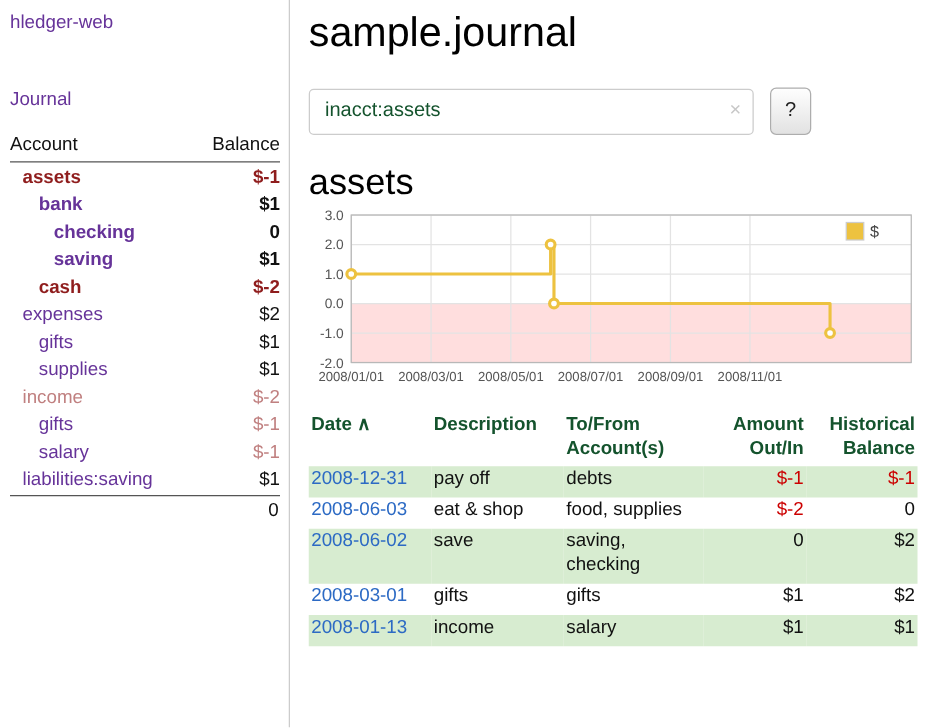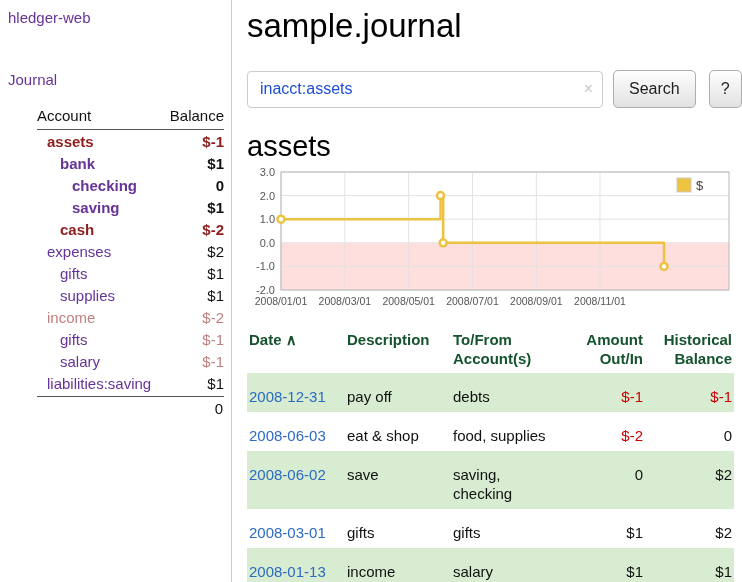--- a/index.html
+++ b/index.html
@@ -9,21 +9,21 @@
   }
   .app{display:flex;width:742px;height:582px;}
 
   
   .sidebar{
     width:232px;flex-shrink:0;box-sizing:border-box;
     border-right:1px solid #ccc;padding:9px 7px 0 8px;
   }
   .brand{color:#663399;font-size:15px;text-decoration:none;display:inline-block;cursor:pointer;}
   .journal-link{display:block;margin-top:44px;color:#663399;font-size:15px;text-decoration:none;cursor:pointer;}
-  .acct-table{margin-top:17px;margin-left:29px;}
+  .acct-table{margin-top:17px;}
   .acct-header{
     display:flex;justify-content:space-between;font-size:15px;color:#111;
     padding:2px 0 5px 0;border-bottom:1px solid #555;
   }
   .acct-row{display:flex;justify-content:space-between;align-items:center;height:22px;font-size:15px;}
   .acct-row a{text-decoration:none;cursor:pointer;}
   .ind-1{padding-left:10px;}
   .ind-2{padding-left:23px;}
   .ind-3{padding-left:35px;}
   .bold{font-weight:bold;}
@@ -32,21 +32,21 @@
   .c-soft{color:#c08080;}
   .c-normal{color:#111;}
   .acct-total{border-top:1px solid #555;text-align:right;font-size:15px;padding:3px 1px 0 0;margin-top:2px;}
 
   
   .main{flex:1;box-sizing:border-box;padding:0 8px 0 15px;}
   h1.page-title{font-size:33px;font-weight:400;margin:7px 0 0 0;color:#000;}
   .search-row{margin-top:25px;display:flex;align-items:center;}
   .search-box{position:relative;width:356px;}
   .search-input{
-    width:100%;box-sizing:border-box;height:37px;font-size:16px;color:#1d4ed8;
+    width:100%;box-sizing:border-box;height:37px;font-size:16px;color:#14532d;
     padding:6px 28px 6px 12px;border:1px solid #ccc;border-radius:4px;
     font-family:"Liberation Sans", sans-serif;outline:none;
   }
   .clear-icon{position:absolute;right:10px;top:8px;color:#c7c7c7;font-size:16px;cursor:pointer;line-height:20px;}
   .btn{
     margin-left:10px;height:38px;padding:0 15px;font-size:16px;color:#222;
     font-family:"Liberation Sans", sans-serif;
     background:linear-gradient(#fefefe,#e2e2e2);
     border:1px solid #adadad;border-radius:5px;cursor:pointer;
   }
@@ -55,21 +55,21 @@
   .chart-label{font-weight:bold;font-size:15px;margin-top:21px;color:#000;}
   #chart{display:block;margin-top:3px;font-family:"Liberation Sans", sans-serif;}
 
   
   table.register{border-collapse:collapse;table-layout:fixed;width:487px;margin-top:10px;font-size:15px;}
   .register th{
     text-align:left;vertical-align:top;font-weight:bold;font-size:15px;line-height:19px;
     padding:4px 6px 5px 2px;color:#14532d;
   }
   .register th.num{text-align:right;padding-right:2px;}
-  .register td{vertical-align:top;padding:14px 6px 6px 2px;line-height:19px;}
+  .register td{vertical-align:top;padding:0 6px 6px 2px;line-height:19px;}
   .register td.num{text-align:right;padding-right:2px;}
   tr.stripe{background:#d7ecd0;}
   .date-link{color:#2c6ac4;text-decoration:none;cursor:pointer;}
   .neg{color:#cc0000;}
   .caret{font-weight:bold;}
 </style>
 </head>
 <body>
 
 <div class="app">
@@ -137,21 +137,20 @@
   </aside>
 
   <main class="main">
     <h1 class="page-title">sample.journal</h1>
 
     <div class="search-row">
       <div class="search-box">
         <input class="search-input" type="text" value="inacct:assets" style="">
         <span class="clear-icon">×</span>
       </div>
-      <button class="btn">Search</button>
       <button class="btn btn-help">?</button>
     </div>
 
     <h2 class="account-title">assets</h2>
 
     <svg id="chart" width="487" height="150">
         <rect x="34" y="76.8" width="448" height="47.2" fill="#ffdede"></rect>
         <line x1="34" y1="6" x2="482" y2="6" stroke="#e3e3e3" stroke-width="1"></line>
         <line x1="34" y1="29.6" x2="482" y2="29.6" stroke="#e3e3e3" stroke-width="1"></line>
         <line x1="34" y1="53.2" x2="482" y2="53.2" stroke="#e3e3e3" stroke-width="1"></line>

